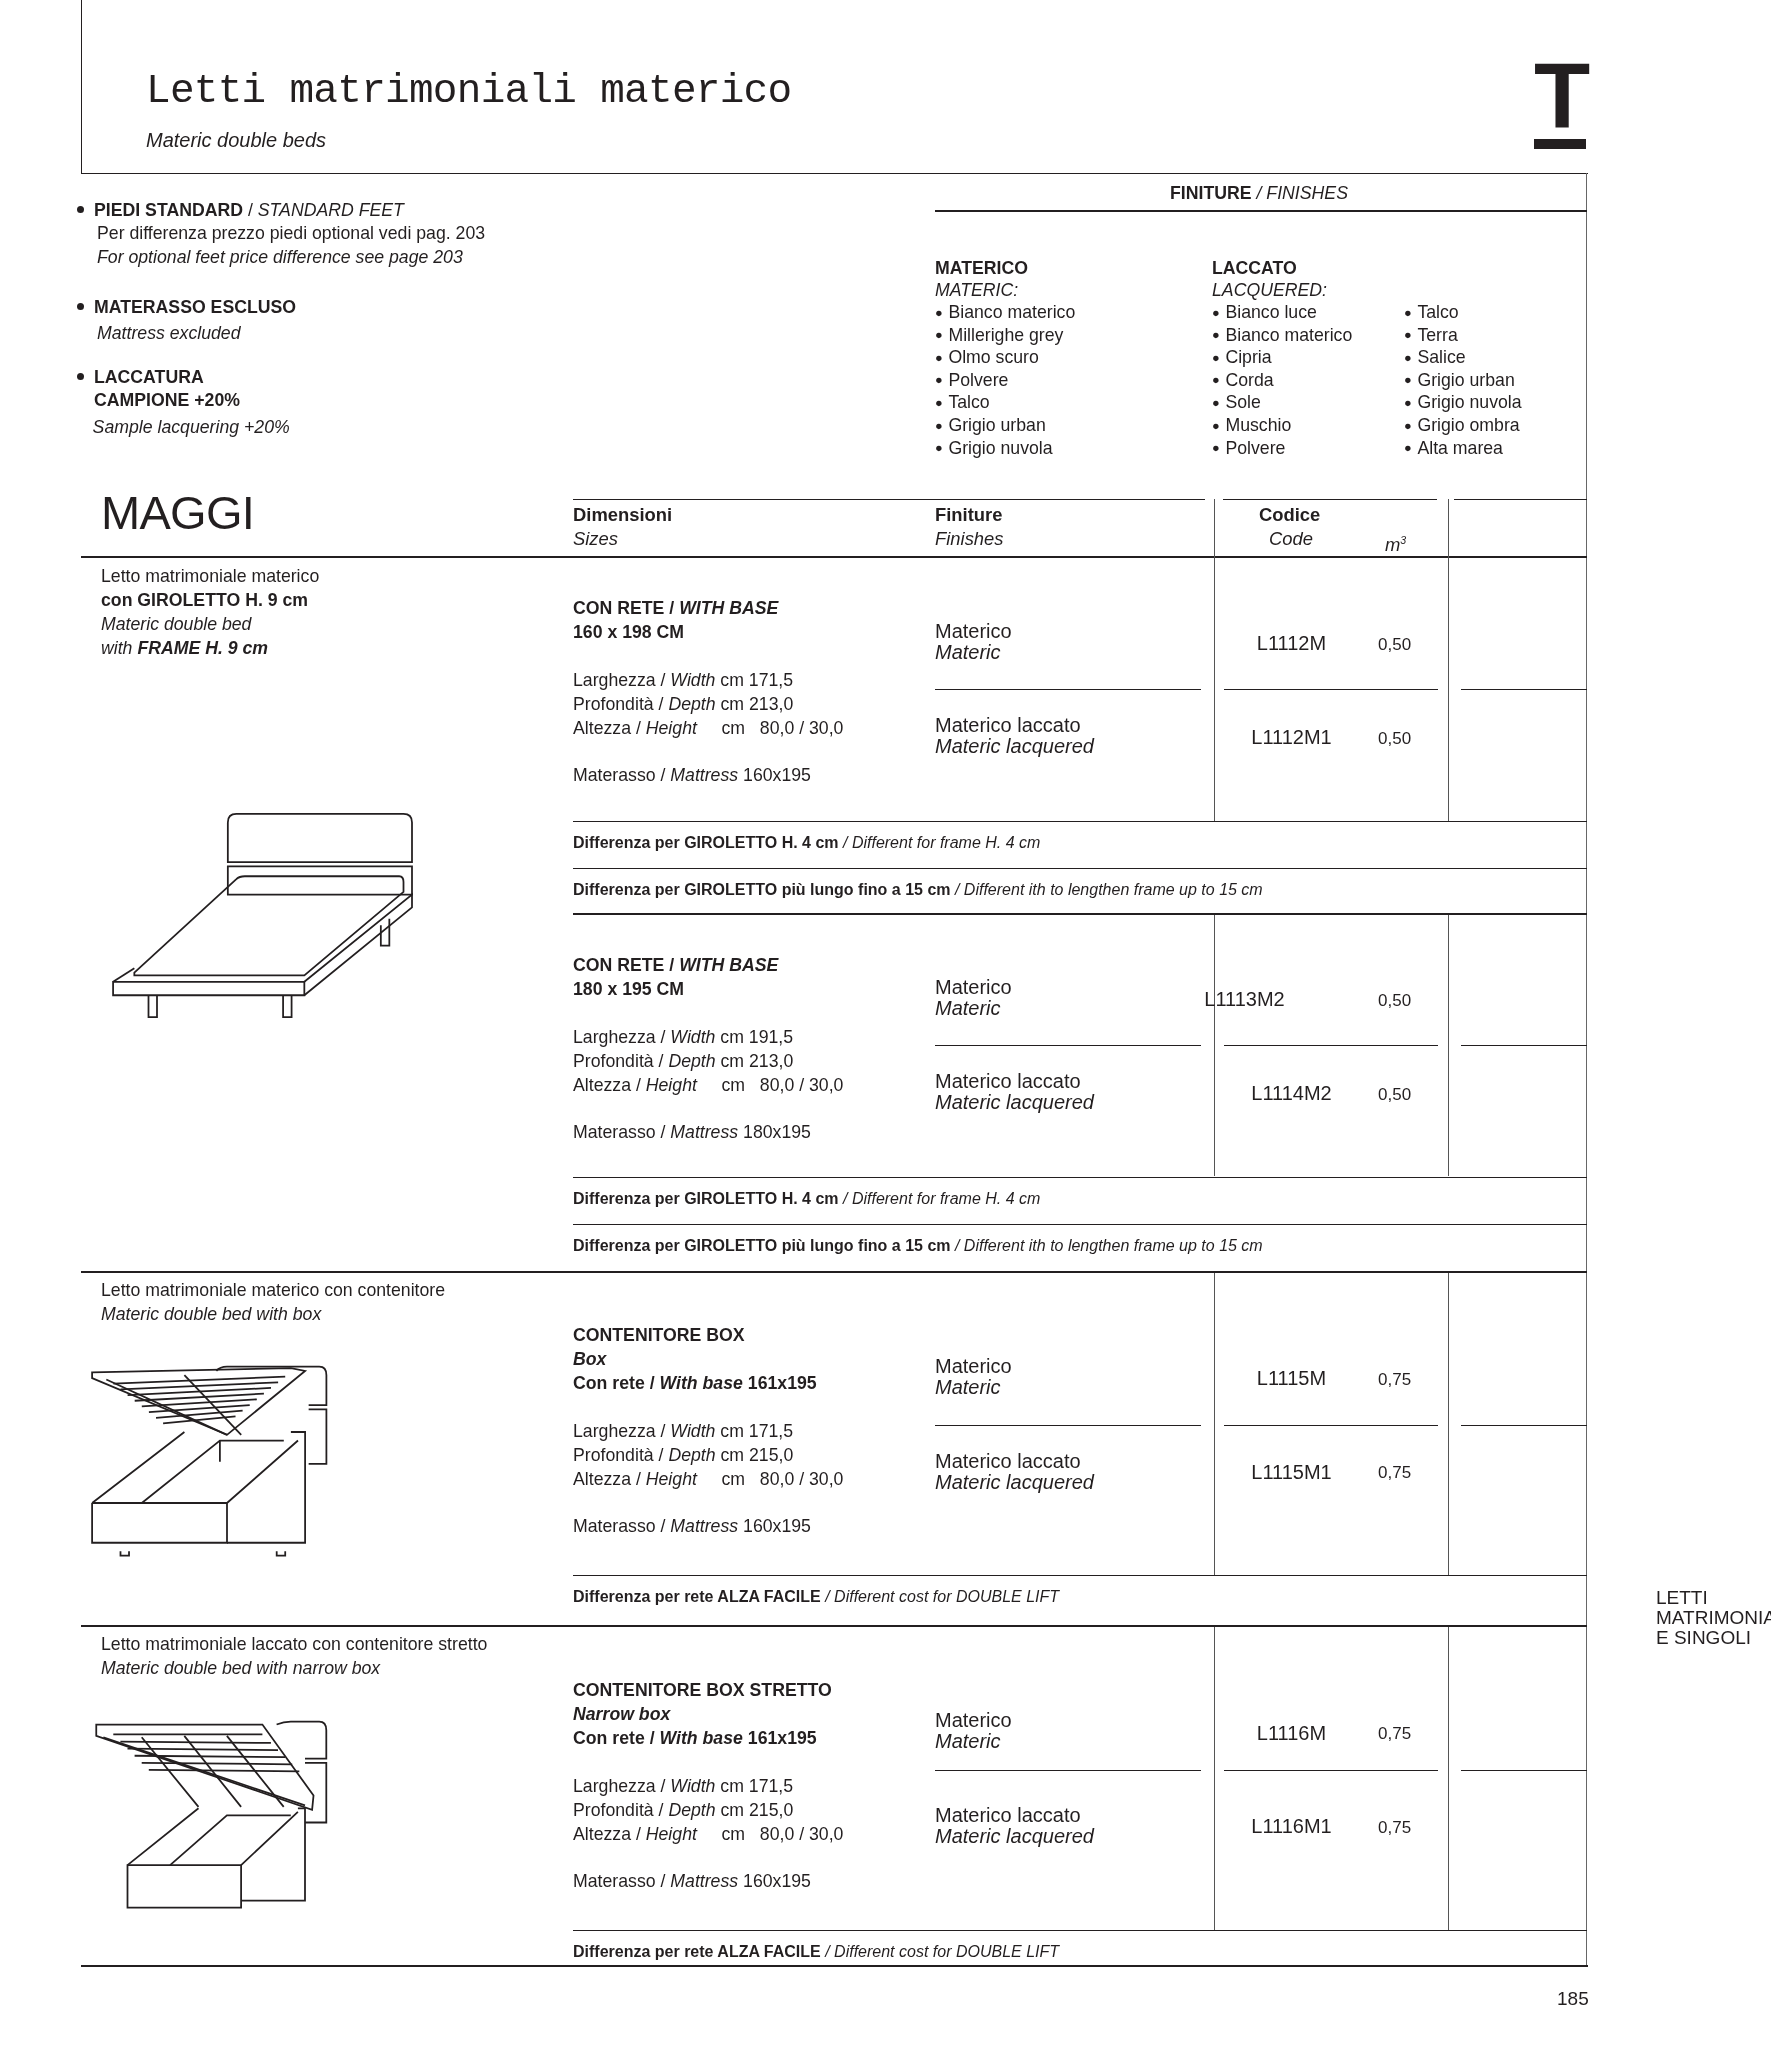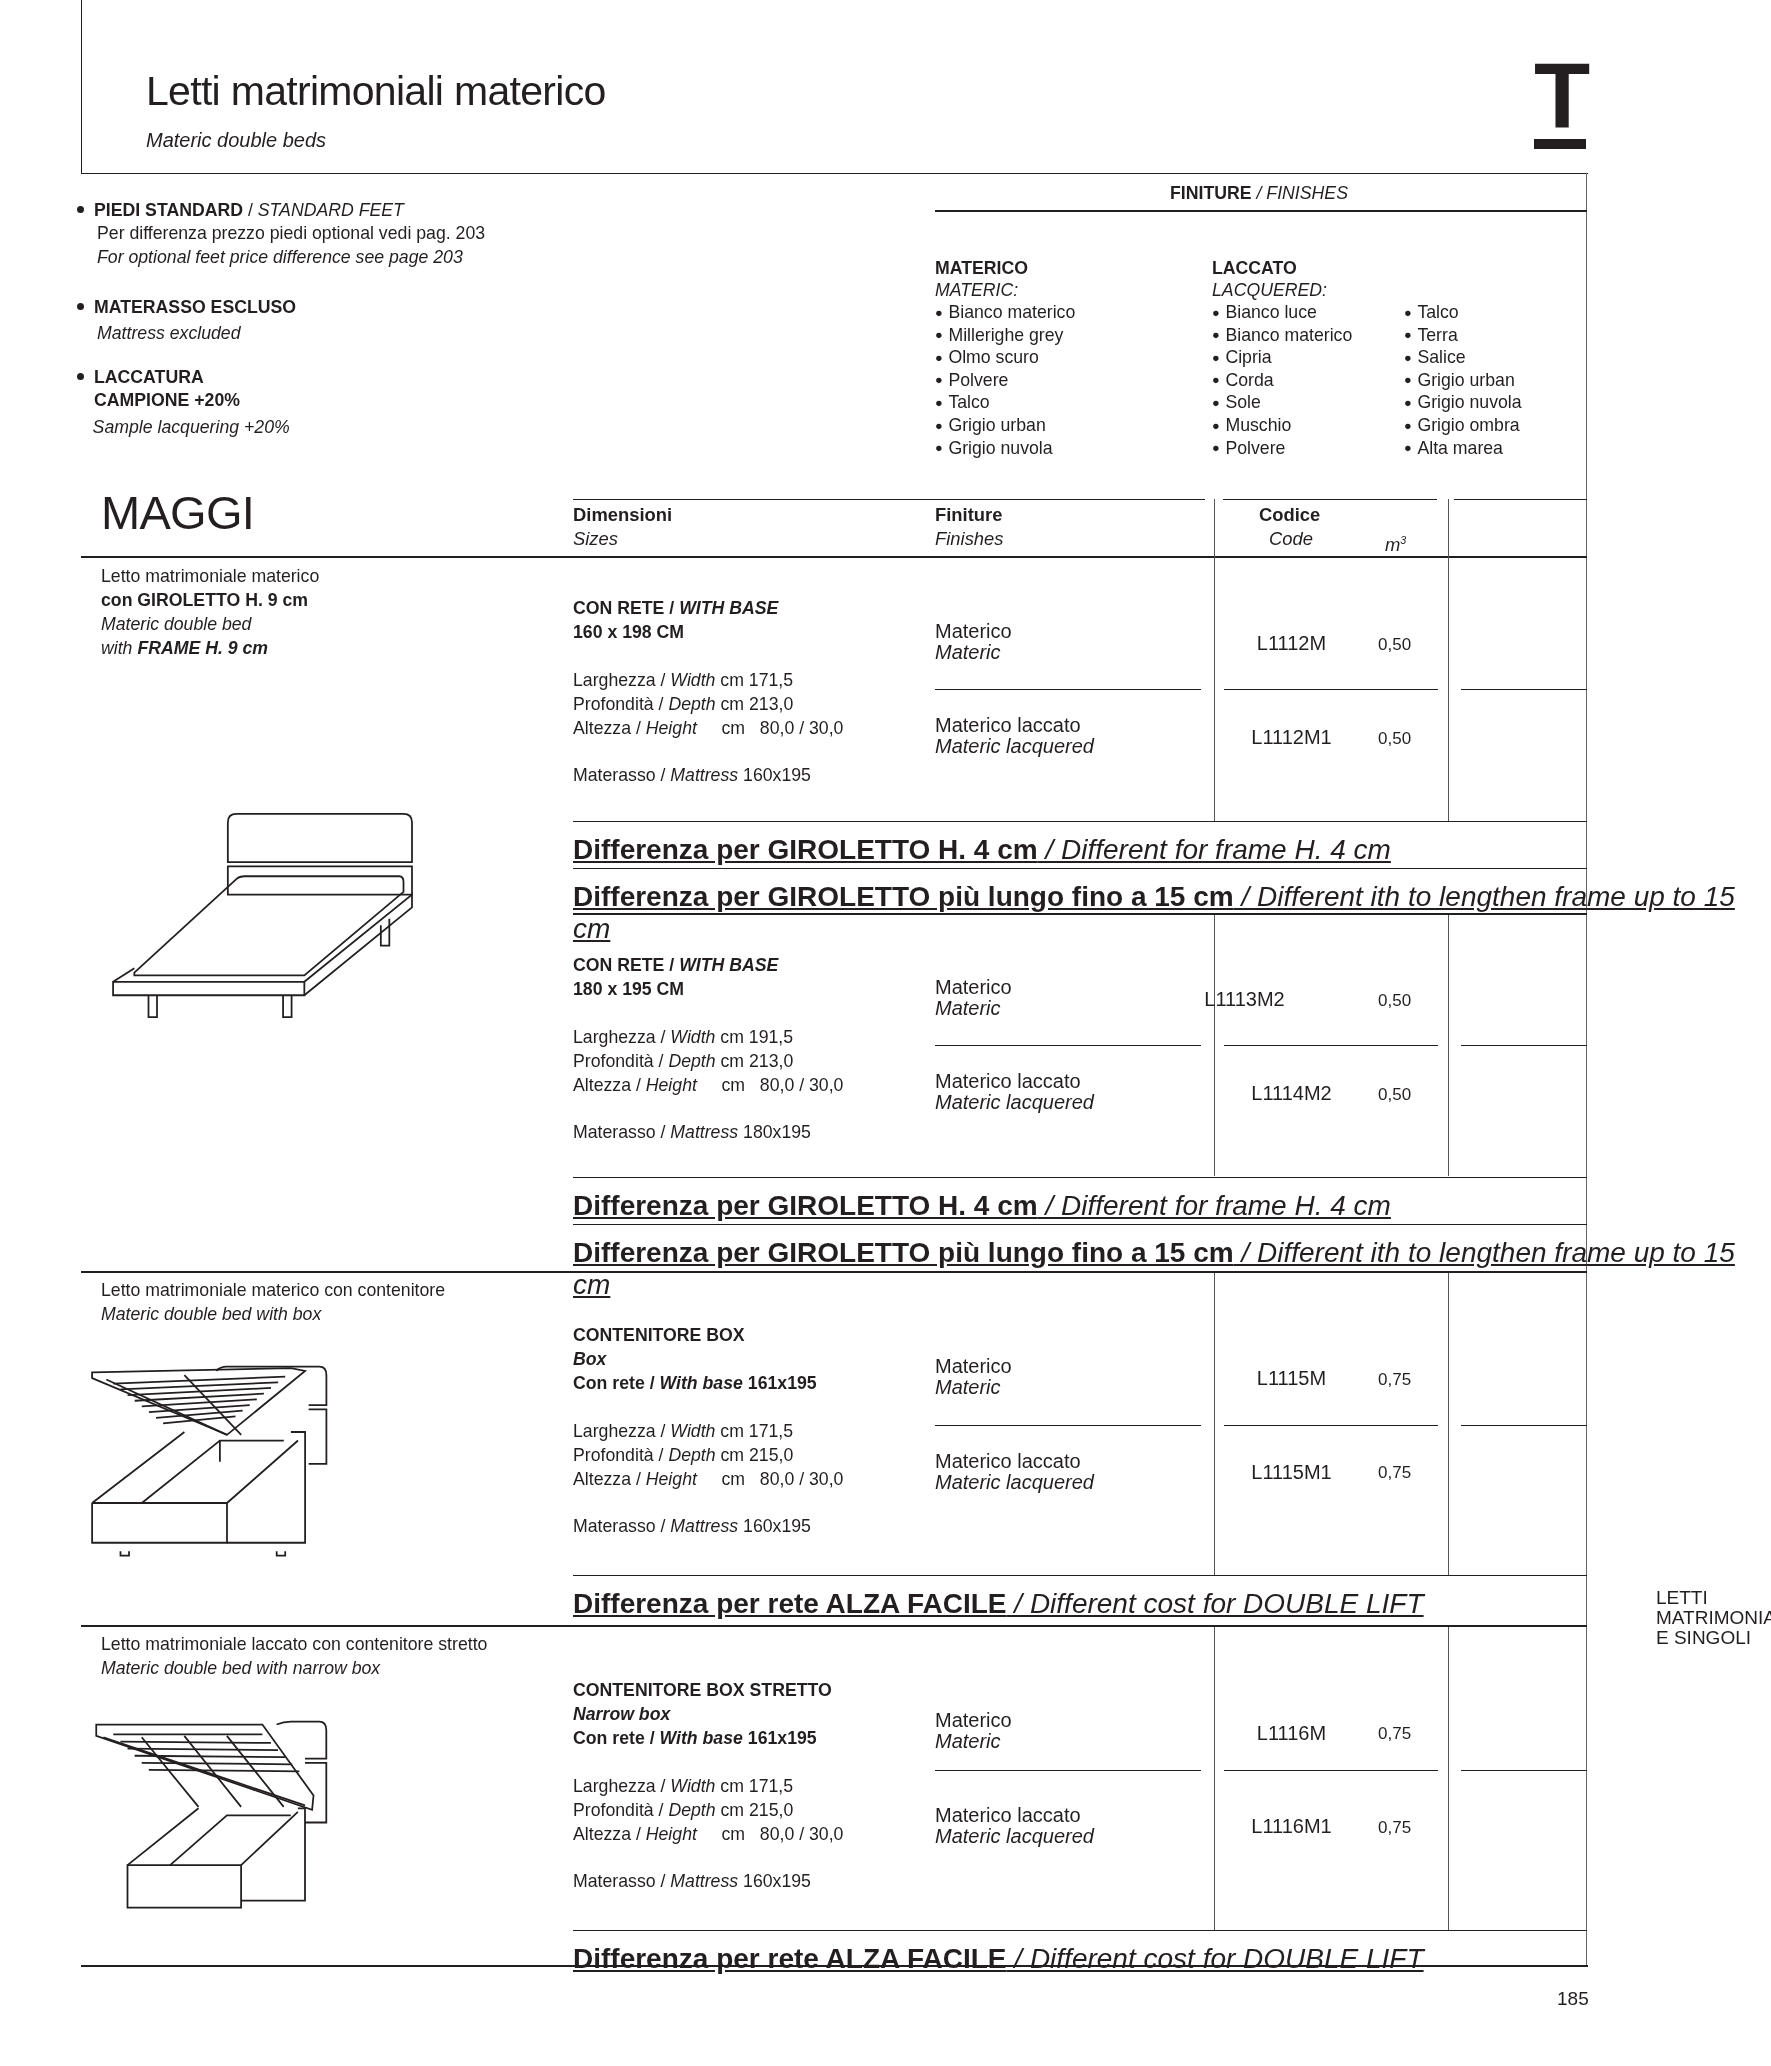--- a/index.html
+++ b/index.html
@@ -4,21 +4,21 @@
 <style>
   * { box-sizing: border-box; margin: 0; padding: 0; }
   html, body { width: 1771px; height: 2066px; background: #ffffff; }
   body { position: relative; font-family: "Liberation Sans", sans-serif; color: #231f20; overflow: hidden; }
   .abs { position: absolute; }
   .b { font-weight: bold; }
   .i { font-style: italic; }
   .line { position: absolute; background: #231f20; }
 
   
-  #title { left: 146px; top: 71px; font-size: 41px; letter-spacing: -0.7px; font-weight: normal; line-height: 1; }
+  #title { left: 146px; top: 71px; font-size: 41px; letter-spacing: -0.7px; font-weight: normal; line-height: 1; font-family: Liberation Mono, monospace; }
   #subtitle { left: 146px; top: 129px; font-size: 20px; font-style: italic; }
   #section-letter { left: 1534px; top: 50px; font-size: 92px; font-weight: bold; line-height: 1; }
   #section-bar { left: 1534px; top: 139px; width: 52px; height: 10px; background: #231f20; }
 
   
   .note { left: 77px; font-size: 17.7px; line-height: 23.4px; }
   .bullet { display: inline-block; width: 7px; height: 7px; border-radius: 50%; background: #231f20; margin-right: 10px; vertical-align: 2.8px; }
 
   
   #finishes-title { left: 933px; top: 183px; width: 652px; text-align: center; font-size: 17.7px; }
@@ -28,21 +28,21 @@
 
   
   #product-name { left: 101px; top: 489px; font-size: 47px; letter-spacing: -0.7px; line-height: 1; }
   .hdr { font-size: 18.4px; line-height: 24px; }
 
   .desc { left: 101px; font-size: 17.7px; line-height: 24px; }
   .dims { left: 573px; font-size: 17.7px; line-height: 24px; }
   .fin { left: 935px; font-size: 20px; line-height: 21px; }
   .code { font-size: 20px; text-align: center; width: 113px; }
   .vol { font-size: 17px; }
-  .diff { left: 573px; font-size: 28px; text-decoration: underline; }
+  .diff { left: 573px; font-size: 16px; }
 
   .vline { position: absolute; width: 1.4px; background: #555; }
   #side-label { left: 1656px; top: 1588px; font-size: 19px; line-height: 20px; color: #231f20; }
   #page-number { left: 1557px; top: 1988px; font-size: 19px; }
   svg.draw { position: absolute; }
   svg.draw * { fill: none; stroke: #231f20; stroke-width: 2.5; }
 </style>
 </head>
 <body>
 

